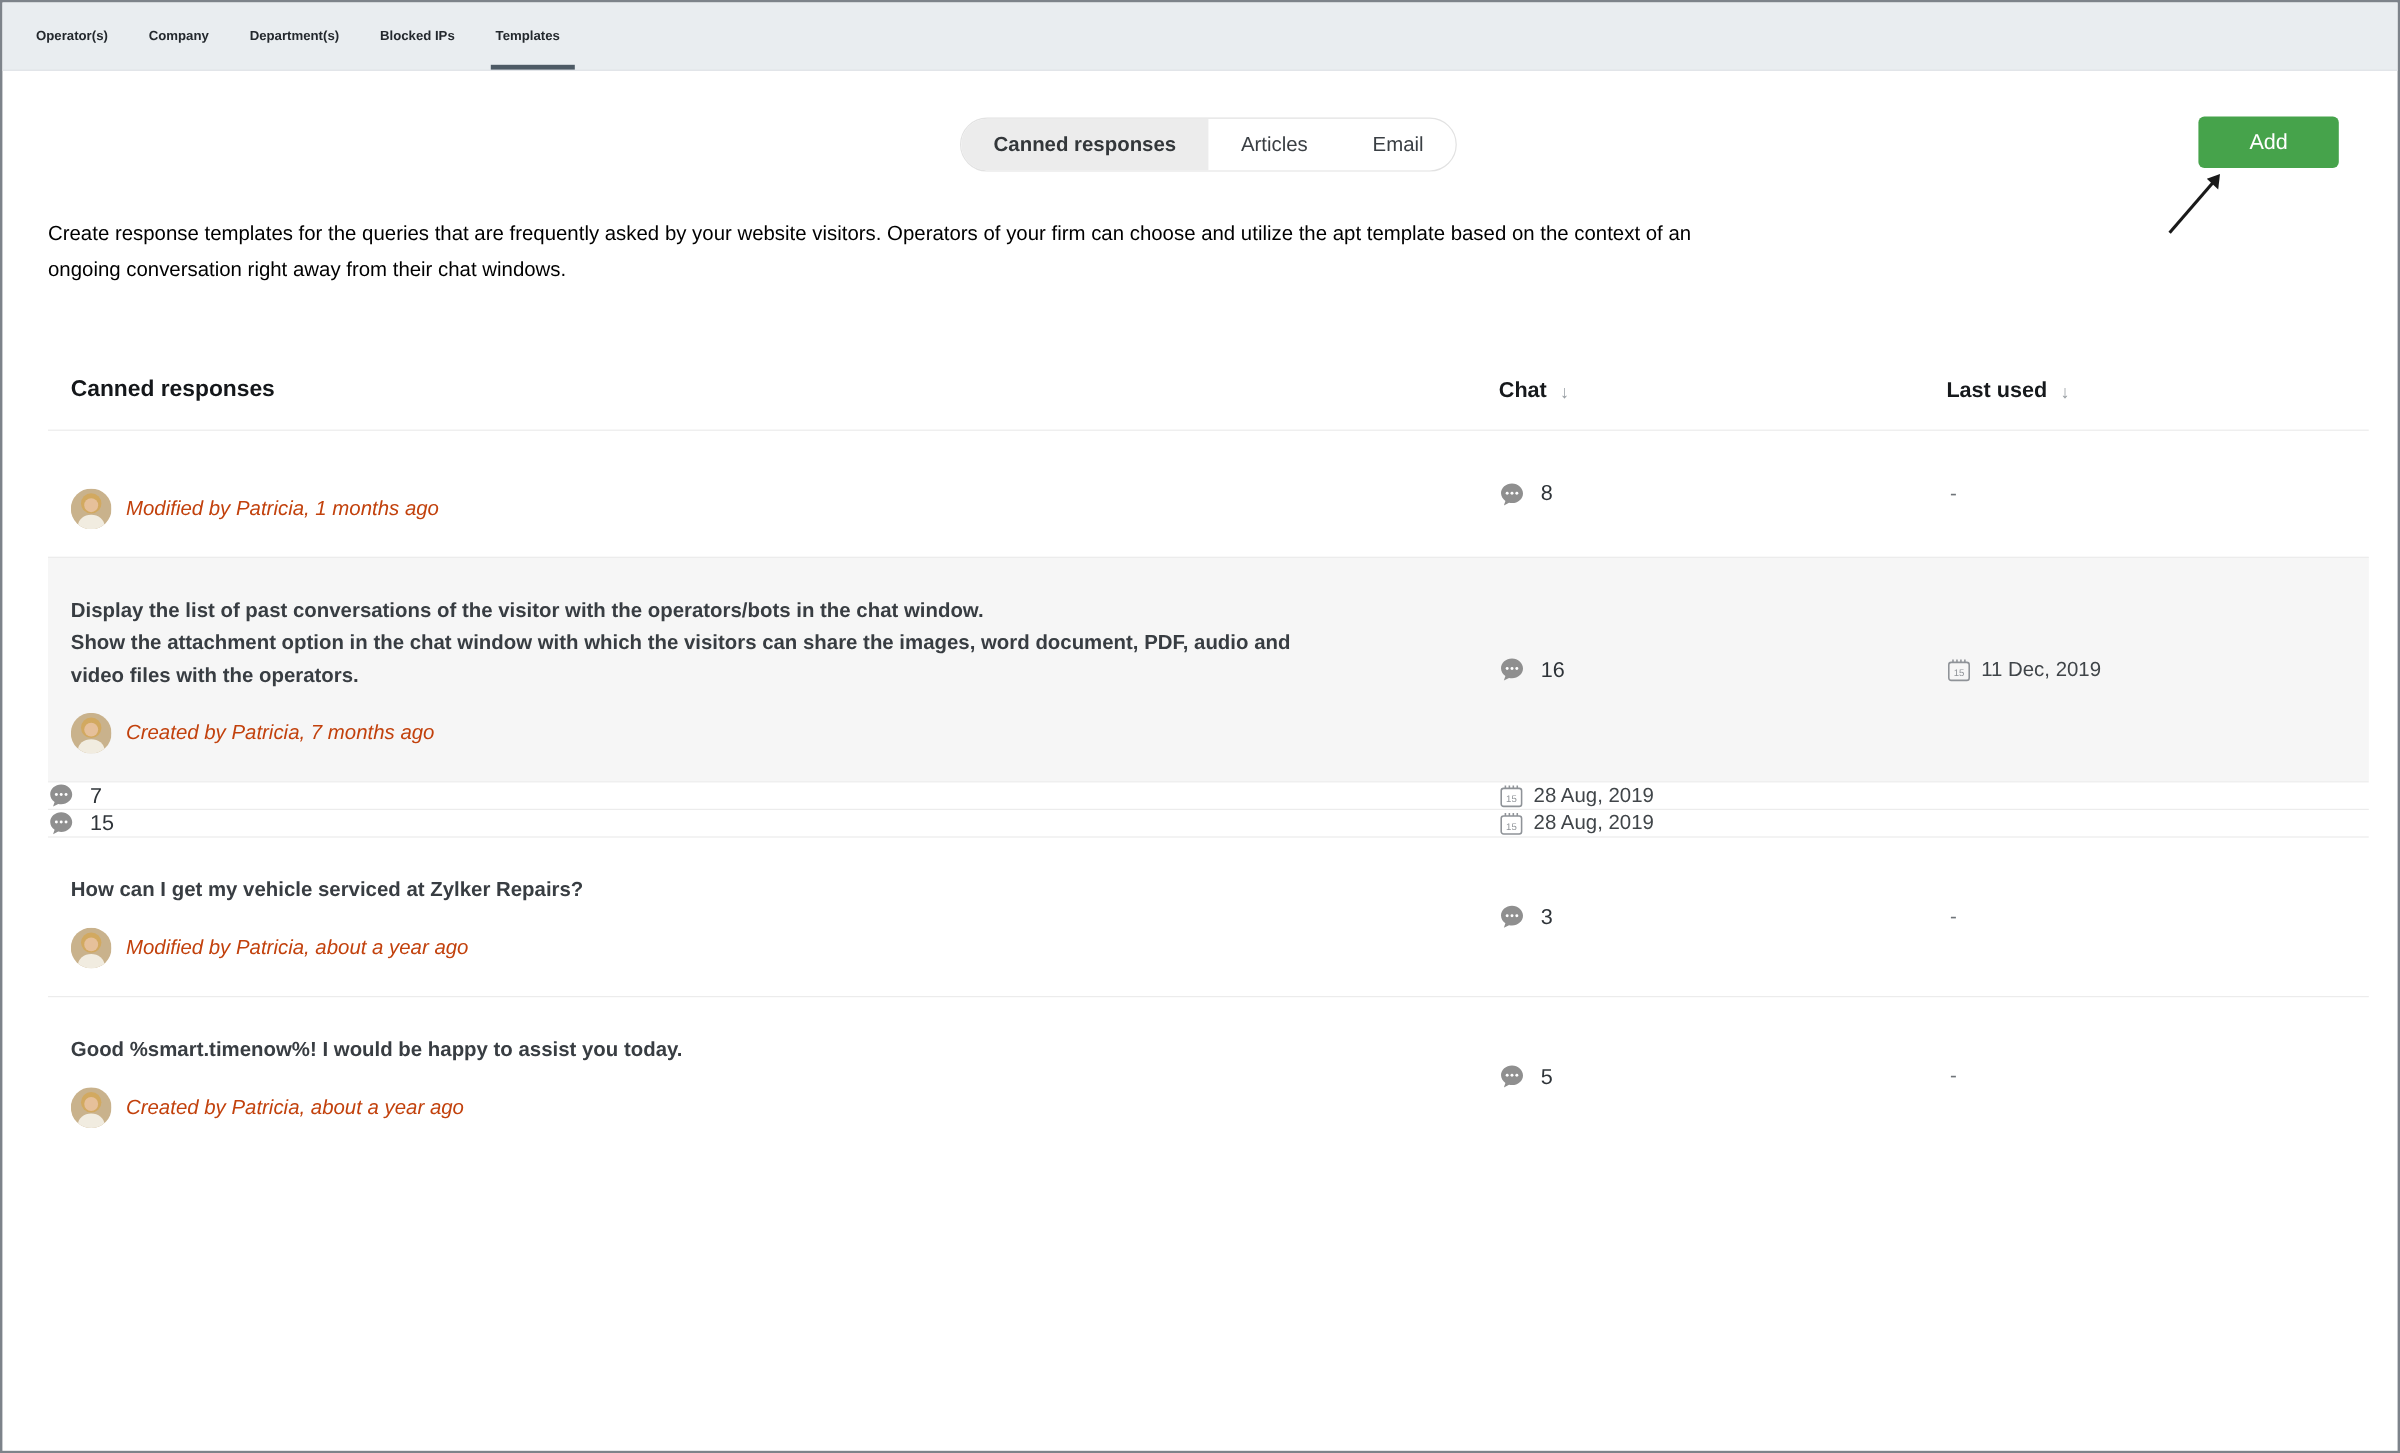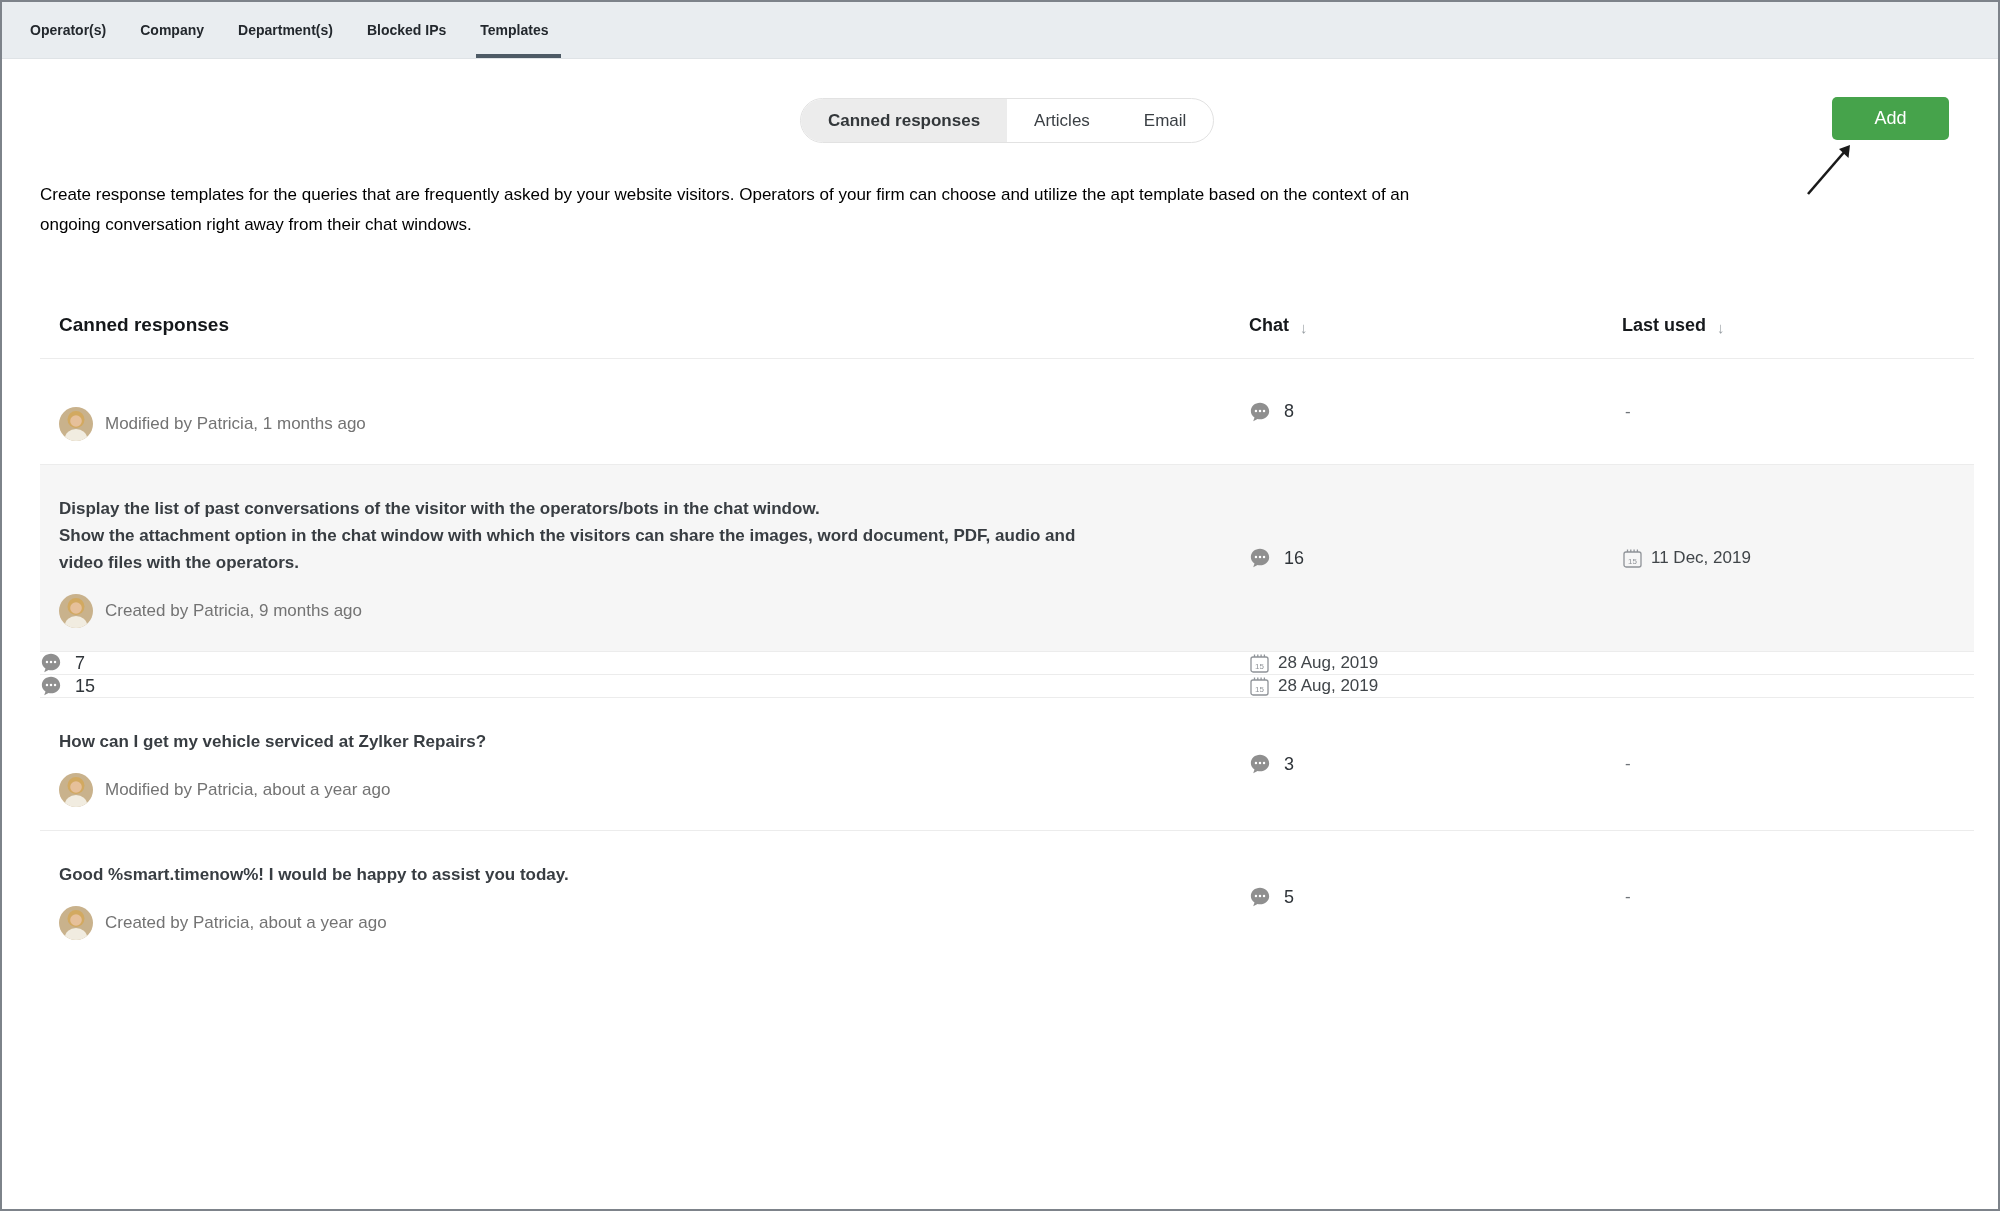--- a/index.html
+++ b/index.html
@@ -5,21 +5,21 @@
   * { margin:0; padding:0; box-sizing:border-box; }
   body { font-family:"Liberation Sans", sans-serif; background:#fff; }
 
   .frame { position:relative; width:2000px; height:1211px; background:#fff;
            border:2px solid #7d838a; overflow:hidden; }
 
   
   .tabbar { height:57px; background:var(--tabbar-bg,#e9edf0); display:flex;
             align-items:stretch; padding-left:28px; gap:34px;
             border-bottom:1px solid #dfe3e6; }
-  .tab { position:relative; display:flex; align-items:center; font-size:14px;
+  .tab { position:relative; display:flex; align-items:center; font-size:11px;
          font-weight:700; color:#23282d; cursor:pointer; white-space:nowrap; }
   .tab.active::after { content:""; position:absolute; left:-4px; right:-12px;
          bottom:0; height:4px; background:var(--underline,#4d5a65); }
 
   
   .segmented { position:absolute; left:798px; top:96px; height:45px; display:flex;
                background:#fff; border:1px solid #e2e2e2; border-radius:23px;
                overflow:hidden; }
   .segment { padding:0 27px; display:flex; align-items:center; font-size:17px;
              color:#3a3f44; cursor:pointer; }
@@ -51,21 +51,21 @@
   .row + .row { border-top:1px solid #ececec; }
   .row.highlighted { background:var(--row-highlight,#f6f6f6); }
 
   .title-cell { padding:30px 40px 23px 19px; }
   .row-title { font-size:17px; font-weight:700; color:#383d42; line-height:27px;
                white-space:pre-line; }
   .row-meta { display:flex; align-items:center; margin-top:18px; }
   .avatar { width:34px; height:34px; border-radius:50%; overflow:hidden;
             flex:0 0 34px; }
   .avatar svg { display:block; }
-  .meta-text { margin-left:12px; font-size:17px; color:#737373; }
+  .meta-text { margin-left:12px; font-size:17px; color:#c2410c;font-style:italic; }
 
   .chat-cell { display:flex; align-items:center; }
   .chat-icon { width:22px; height:22px; margin-right:13px; }
   .chat-count { font-size:18px; color:#2f3439; }
 
   .last-cell { display:flex; align-items:center; }
   .cal-icon { width:21px; height:21px; margin-right:8px; }
   .last-used-value { font-size:17px; color:#404549; }
   .row.no-date .last-used-value { color:#6f7479; padding-left:3px; }
 </style>
@@ -171,21 +171,21 @@
       <div class="row-meta">
         <span class="avatar">
           <svg class="av-patricia" width="34" height="34" viewBox="0 0 34 34" style="display: block;">
             <rect width="34" height="34" fill="#c9b28c"></rect>
             <circle cx="17" cy="12.5" r="8.5" fill="#d2a960"></circle>
             <circle cx="17" cy="14" r="5.8" fill="#e6c09a"></circle>
             <ellipse cx="17" cy="31" rx="11" ry="9" fill="#f1ece0"></ellipse>
           </svg>
 
         </span>
-        <span class="meta-text">Created by Patricia, 9 months ago</span>
+        <span class="meta-text">Created by Patricia, 7 months ago</span>
       </div>
     </div>
     <div class="chat-cell">
       <svg class="chat-icon" viewBox="0 0 24 24">
         <path fill="#8f8f8f" d="M12 2C6.5 2 2 5.9 2 10.8c0 2.9 1.6 5.5 4 7.1L4.6 22l4.7-2.4c.9.2 1.8.3 2.7.3 5.5 0 10-3.9 10-8.8S17.5 2 12 2z"></path>
         <circle cx="7.6" cy="11" r="1.35" fill="#fff"></circle>
         <circle cx="12" cy="11" r="1.35" fill="#fff"></circle>
         <circle cx="16.4" cy="11" r="1.35" fill="#fff"></circle>
       </svg>
       <span class="chat-count">16</span>

